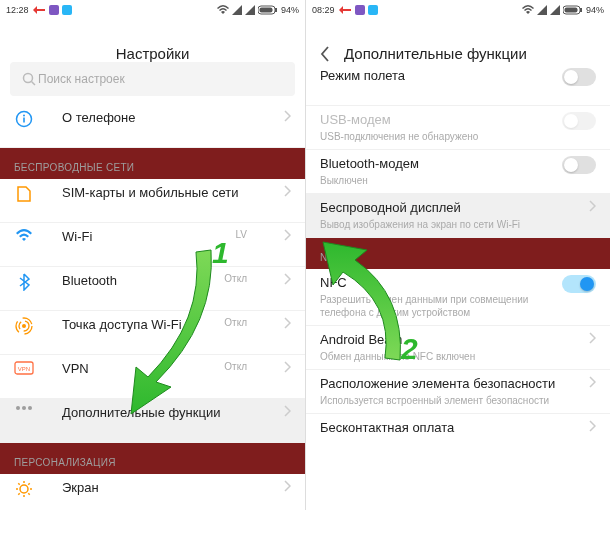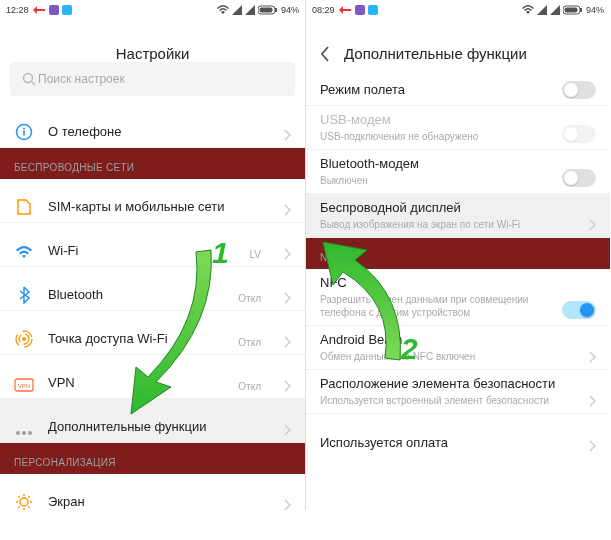--- a/index.html
+++ b/index.html
@@ -13,21 +13,21 @@
   .sb-dot { width: 10px; height: 10px; background: #7e57c2; border-radius: 2px; }
   .sb-dot.blue { background: #29b6f6; }
 
   .header { height: 42px; display: flex; align-items: flex-end; padding: 0 14px; font-size: 15px; color: #222; font-weight: 500; }
   .header .back { margin-right: 14px; }
   .header.center { justify-content: center; }
 
   .search { margin: 0 10px 8px; height: 34px; background: #f4f4f4; border-radius: 4px; display: flex; align-items: center; padding: 0 12px; color: #aaa; font-size: 12px; gap: 2px; }
 
   .section { background: #7f1d1d; color: #9e9e9e; font-size: 10px; padding: 14px 14px 6px; letter-spacing: .3px; }
-  .row { display: flex; align-items: flex-end; min-height: 44px; padding: 6px 14px; border-bottom: 1px solid #f0f0f0; background: #fff; gap: 14px; position: relative; }
+  .row { display: flex; align-items: flex-start; min-height: 44px; padding: 6px 14px; border-bottom: 1px solid #f0f0f0; background: #fff; gap: 28px; position: relative; }
   .row.highlight { background: #f0f0f0; }
   .row .icon { width: 20px; display: flex; align-items: center; justify-content: center; flex-shrink: 0; }
   .row .text { flex: 1; min-width: 0; }
   .row .title { font-size: 13px; color: #222; line-height: 1.3; }
   .row.dimmed .title { color: #bbb; }
   .row .sub { font-size: 10px; color: #aaa; line-height: 1.3; margin-top: 1px; }
   .row .meta { font-size: 10px; color: #aaa; margin-right: 8px; }
   .row .chev { color: #ccc; flex-shrink: 0; }
 
   .toggle { width: 34px; height: 18px; border-radius: 9px; background: #e0e0e0; position: relative; flex-shrink: 0; }
@@ -333,21 +333,21 @@
       <div class="title">Расположение элемента безопасности</div>
       <div class="sub">Используется встроенный элемент безопасности</div>
     </div>
     <svg class="chev" width="8" height="12" viewBox="0 0 8 12">
         <path d="M2 1 L7 6 L2 11" fill="none" stroke="#ccc" stroke-width="1.5"></path>
       </svg>
   </div>
 
   <div class="row" style="border-bottom:none">
     <div class="text">
-        <div class="title">Используется оплата</div>
+        <div class="title">Бесконтактная оплата</div>
       </div>
     <svg class="chev" width="8" height="12" viewBox="0 0 8 12">
         <path d="M2 1 L7 6 L2 11" fill="none" stroke="#ccc" stroke-width="1.5"></path>
       </svg>
   </div>
 </div>
 
 <div class="arrow-overlay one">
   <svg width="120" height="180" viewBox="0 0 120 180">
     <defs>

